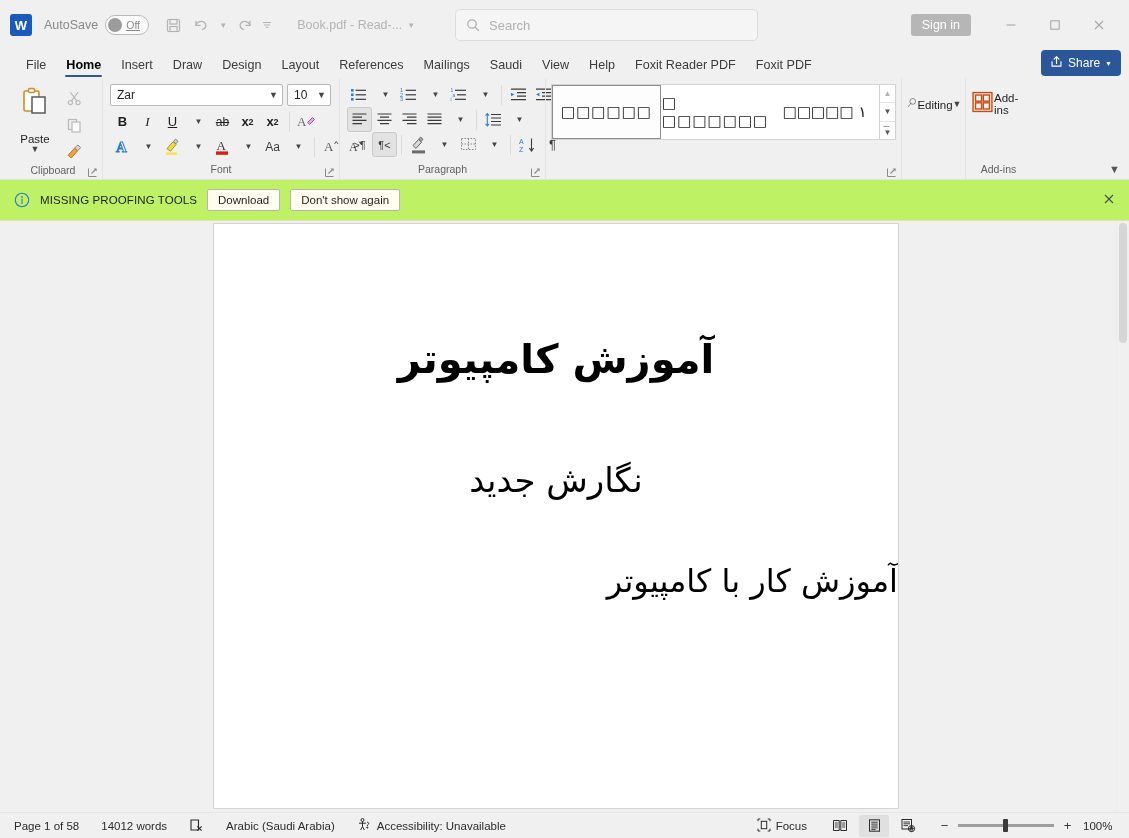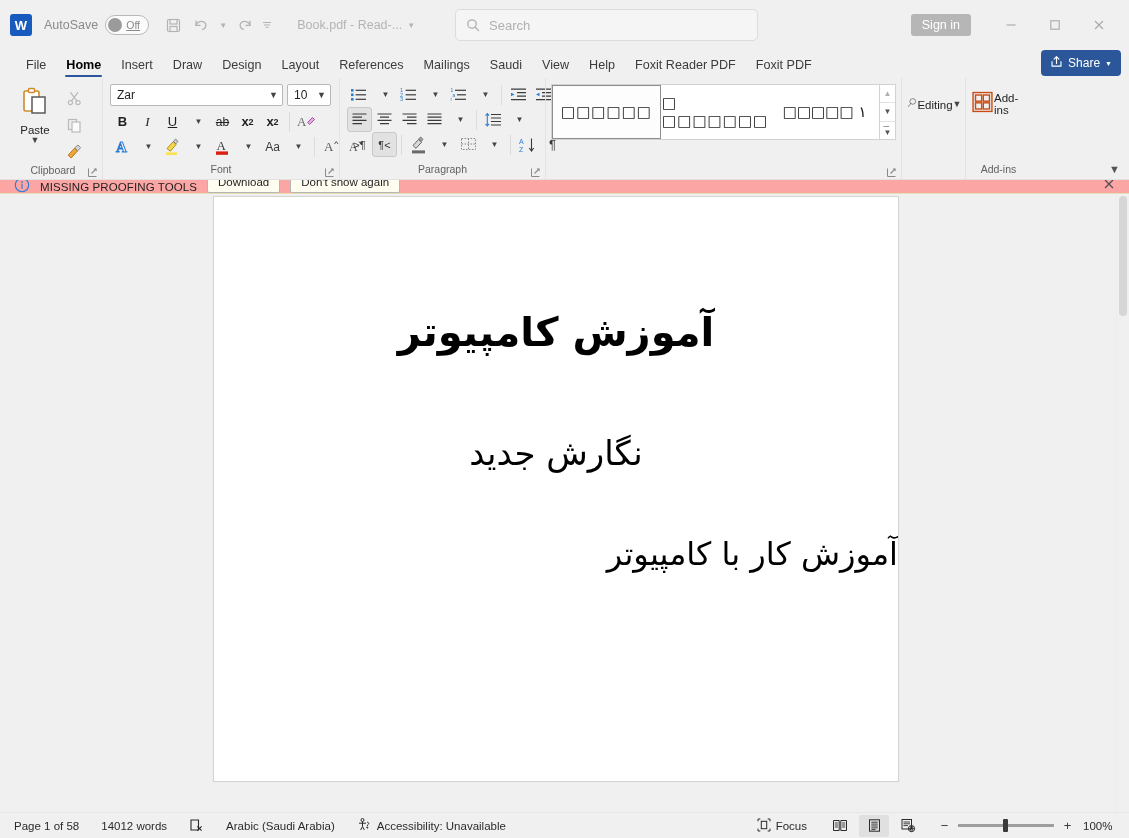--- a/index.html
+++ b/index.html
@@ -142,21 +142,21 @@
     width: 11px; height: 11px; color: #8a8a8a; cursor: pointer;
   }
   .dlg-launcher svg { display: block; }
 
   
   .clip-group { width: 98px; }
   .paste-btn {
     width: 52px; display: flex; flex-direction: column;
     align-items: center; padding-top: 4px; cursor: pointer;
   }
-  .paste-label { font-size: 11.5px; color: #1f1f1f; margin-top: 6px; }
+  .paste-label { font-size: 11.5px; color: #1f1f1f; margin-top: 15px; }
   .chev-sm { color: #444; line-height: 6px; font-size: 9px; margin-top: 1px; }
   .clip-mini { display: flex; flex-direction: column; gap: 3px; padding-top: 4px; }
   .mini-btn {
     width: 26px; height: 24px;
     display: flex; align-items: center; justify-content: center;
     cursor: pointer;
   }
 
   
   .font-group { width: 237px; }
@@ -220,23 +220,23 @@
     cursor: pointer;
   }
   .big-btn .bl { font-size: 11.5px; color: #1f1f1f; margin-top: 3px; }
   .ribbon-collapse {
     position: absolute; right: 9px; bottom: 4px;
     color: #555; font-size: 11px; cursor: pointer;
   }
 
   
   .infobar {
-    height: 14px; background: #fca5a5;
+    height: 41px; background: #bef264;
     border-bottom: 1px solid #e6e0b4;
-    display: flex; align-items: flex-end;
+    display: flex; align-items: center;
     padding: 0 12px 0 14px; flex: none; gap: 10px;
   }
   .info-icon { color: #2b7cd3; display: flex; }
   .info-title {
     font-size: 11.5px; color: #1f1f1f; letter-spacing: 0.1px;
     white-space: nowrap;
   }
   .info-link {
     font-size: 11.5px; color: #2b579a; text-decoration: underline;
     cursor: pointer; white-space: nowrap; margin-left: 4px;

